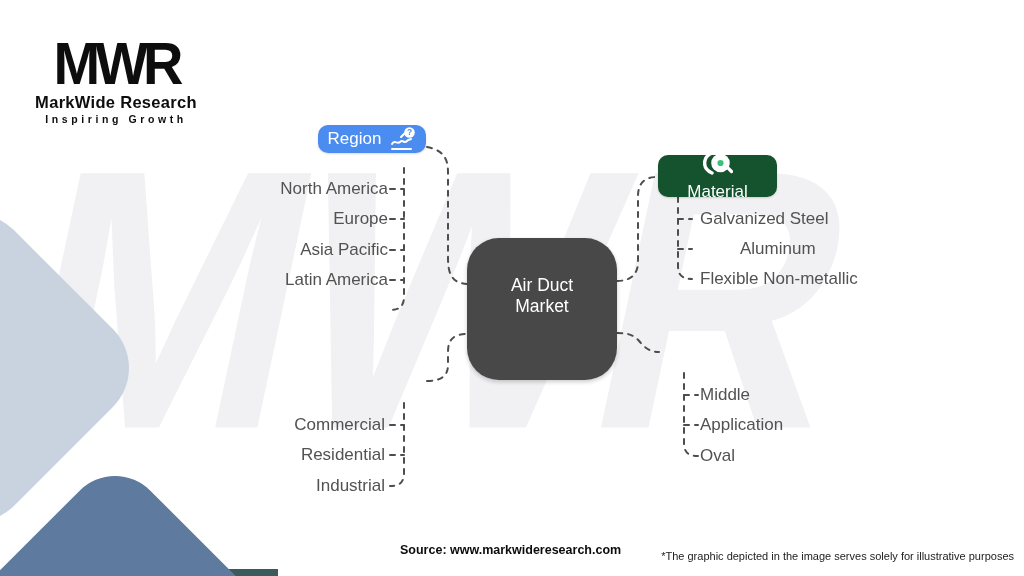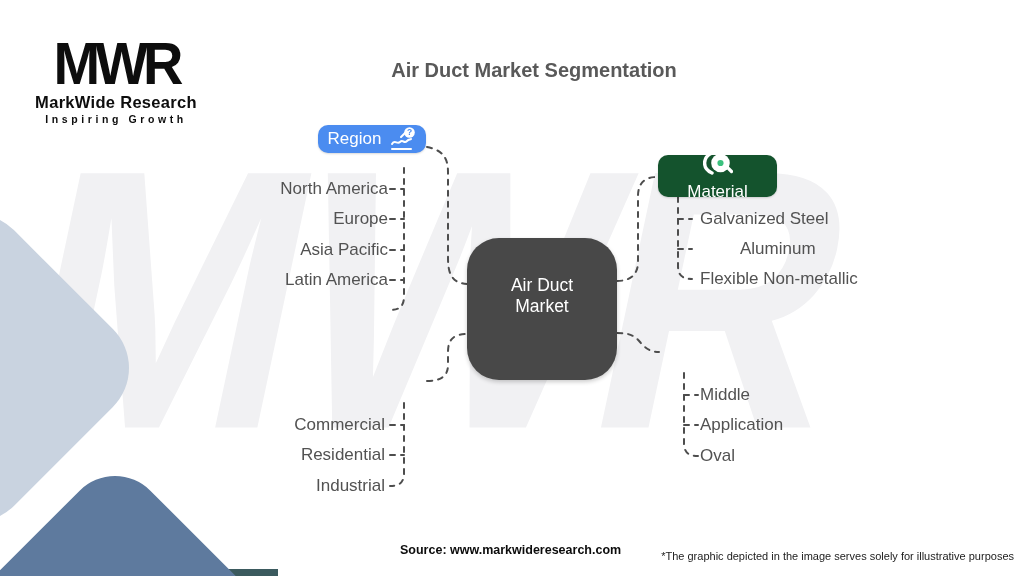--- a/index.html
+++ b/index.html
@@ -67,21 +67,20 @@
   <div class="deco deco-sliver"></div>
   <div class="deco deco-light"></div>
   <div class="deco deco-dark"></div>
 
   <div class="logo">
     <div class="logo-monogram">MWR</div>
     <div class="logo-name">MarkWide Research</div>
     <div class="logo-tagline">Inspiring Growth</div>
   </div>
 
-  <div class="page-title">Air Duct Market Segmentation</div>
 
   <svg class="connector-layer" width="1024" height="576" viewBox="0 0 1024 576">
 
     <path d="M 427 147 C 442 150 448 157 448 172 L 448 258 C 448 274 452 283 467 284"></path>
 
     <path d="M 404 168 L 404 296 C 404 306 400 310 390 310"></path>
     <path d="M 390 189 L 404 189"></path>
     <path d="M 390 219 L 404 219"></path>
     <path d="M 390 250 L 404 250"></path>
     <path d="M 390 280 L 404 280"></path>

